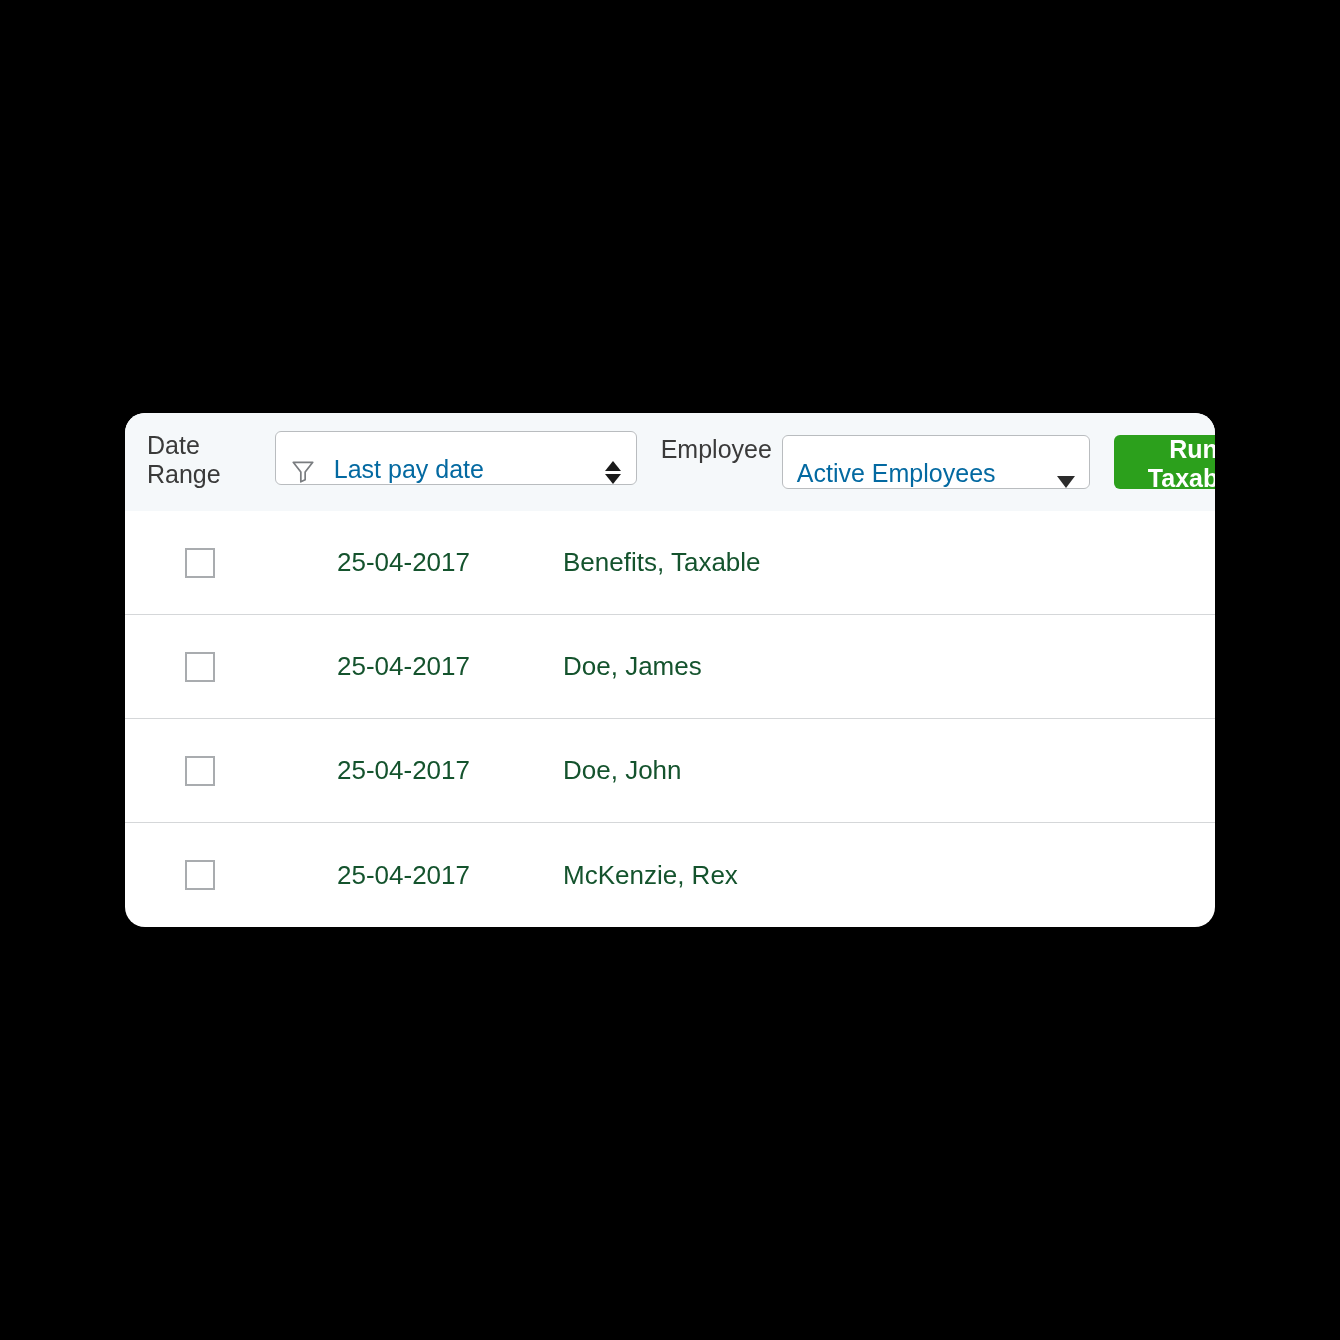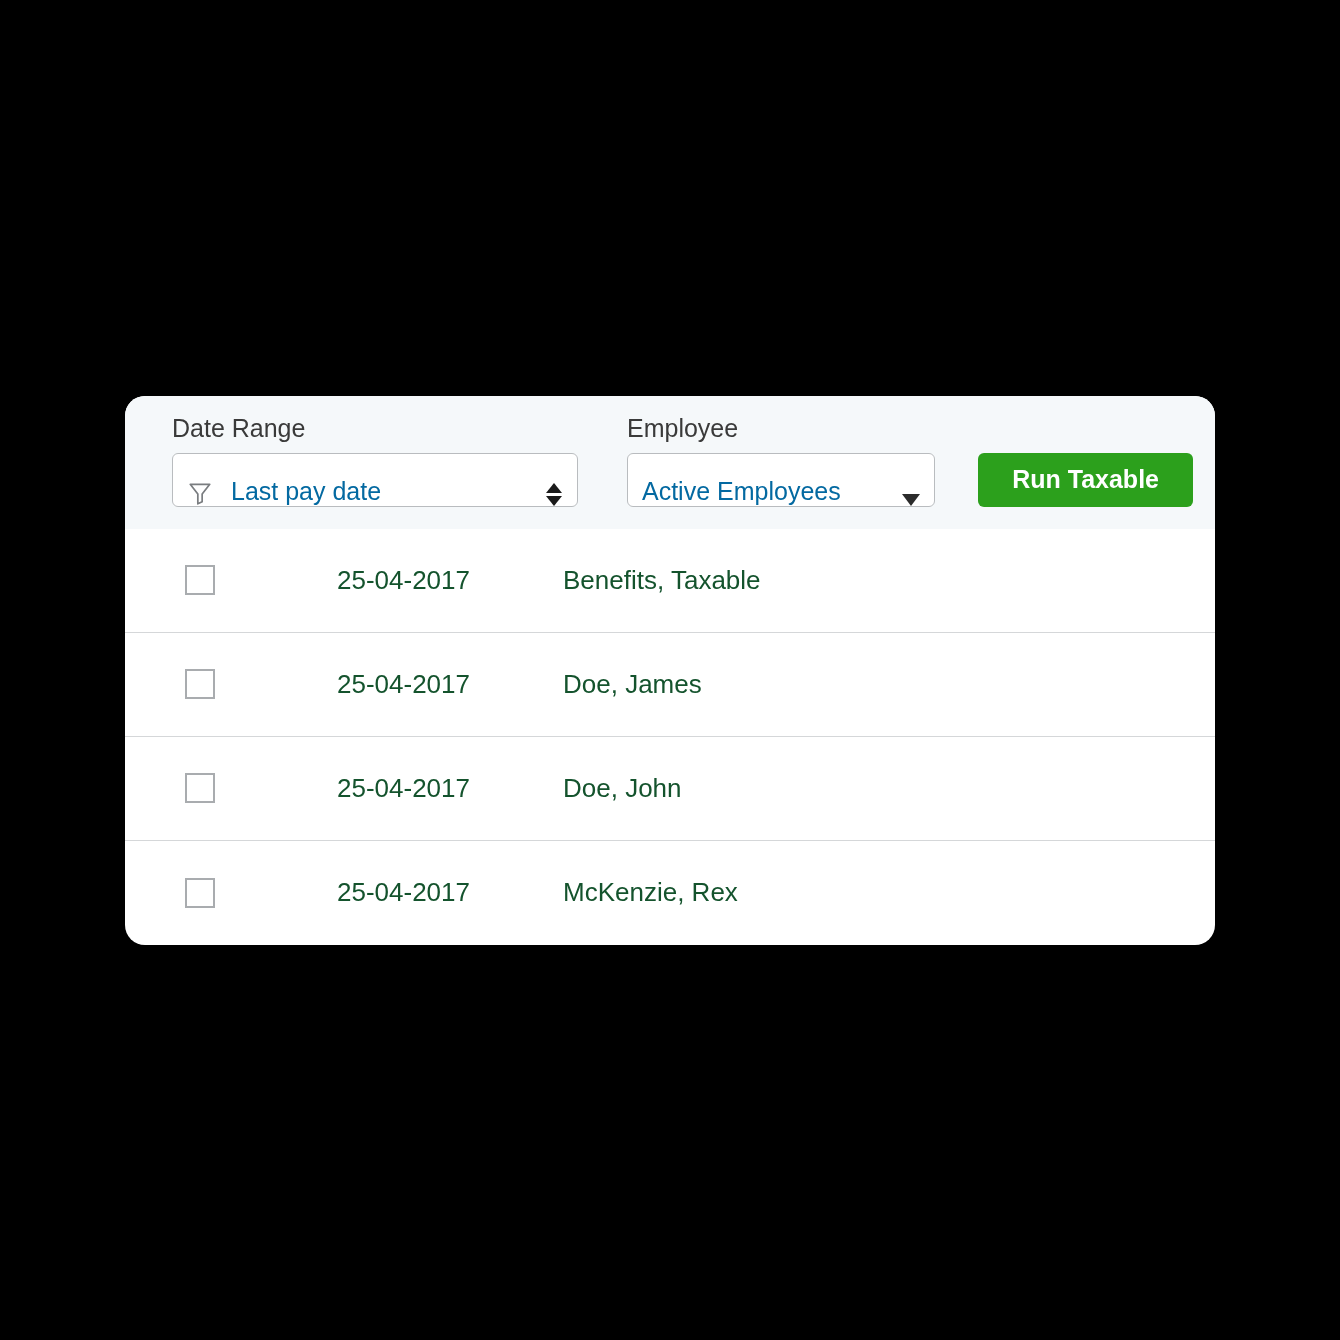--- a/index.html
+++ b/index.html
@@ -22,21 +22,21 @@
 
   
   .filter-bar {
     background: #f5f8fa;
     padding: 18px 22px 22px 22px;
     display: flex;
     gap: 24px;
     align-items: flex-end;
   }
 
-  .field-group { display: flex; flex-direction: column; gap: 10px; margin-left: 25px; }
+  .field-group { display: flex; flex-direction: row; gap: 10px; }
   .field-label {
     font-size: 25px;
     color: #3a3a3a;
     font-weight: 400;
   }
 
   .select-box {
     height: 54px;
     background: #ffffff;
     border: 1.5px solid #b9bcbf;

